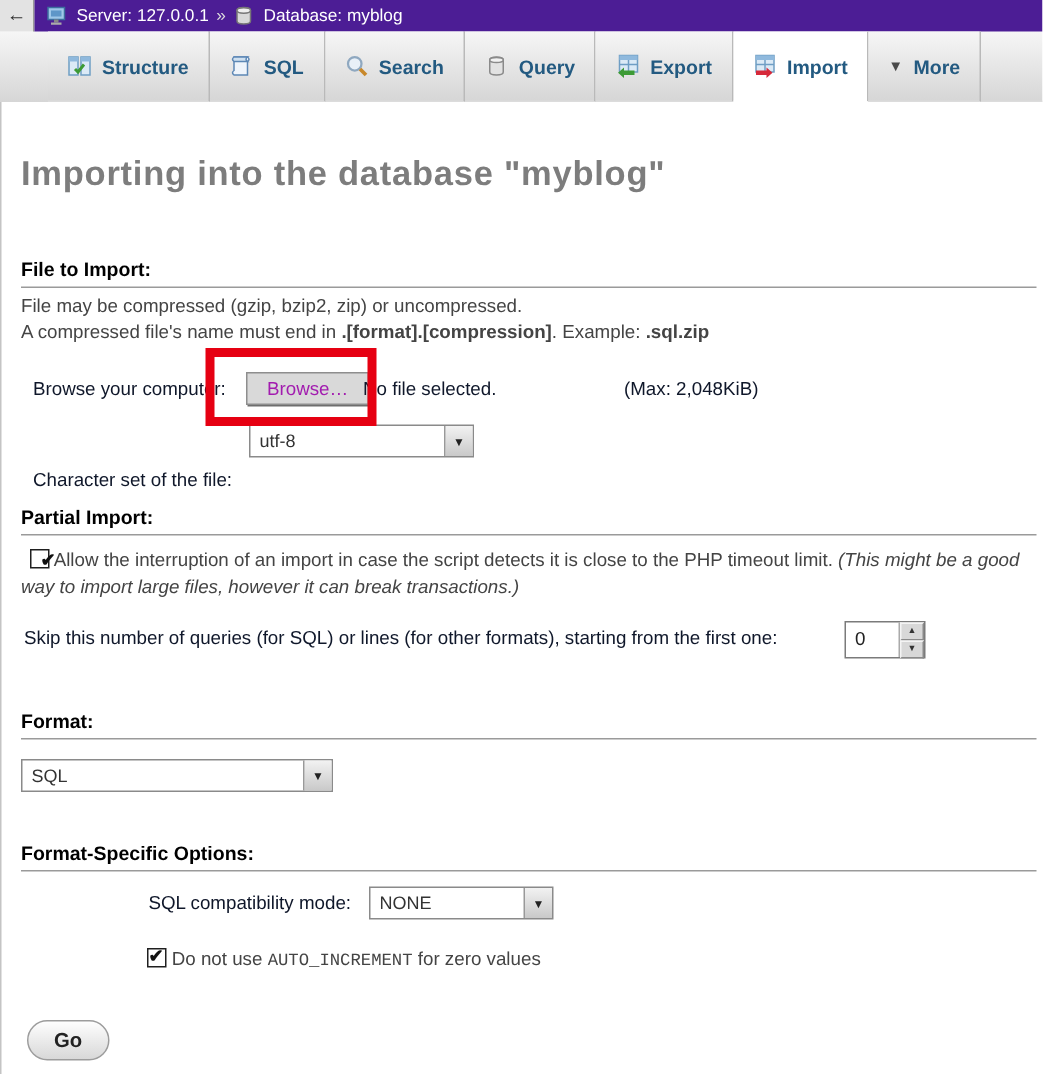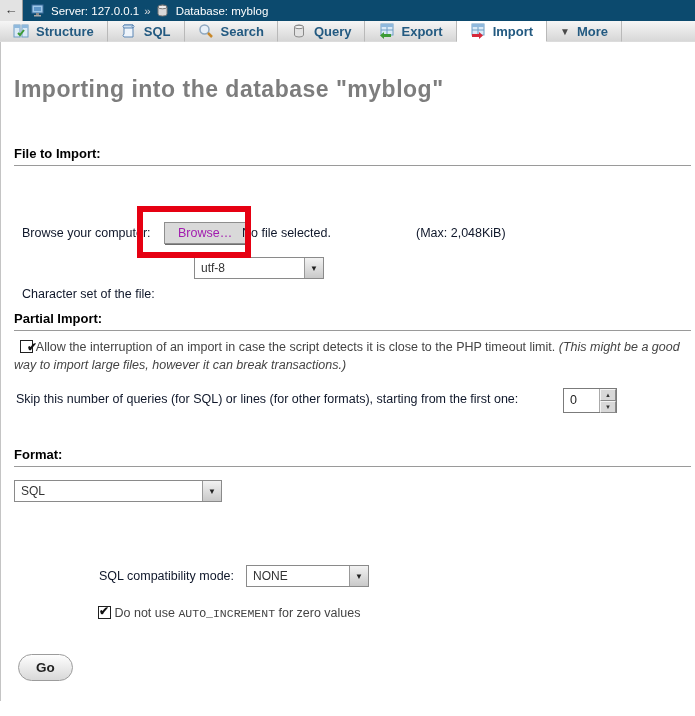--- a/index.html
+++ b/index.html
@@ -2,27 +2,27 @@
 <html><head>
 <meta charset="utf-8">
 <style>
   * { margin:0; padding:0; box-sizing:border-box; }
   html,body { width:695px; height:716px; background:#fff; font-family:"Liberation Sans", sans-serif; }
 
   
   .topbar { display:flex; height:21px; width:695px; }
   .back-btn { width:23px; height:21px; background:#e3e3e3; border-right:1px solid #9a9a9a;
               color:#333; font-size:13px; line-height:20px; text-align:center; cursor:pointer; }
-  .crumbbar { flex:1; background:#0c4a6e; color:#fff; display:flex; align-items:center;
+  .crumbbar { flex:1; background:#4c1d95; color:#fff; display:flex; align-items:center;
               gap:5px; padding-left:8px; font-size:11.5px; }
   .crumbbar .sep { color:#ddd; }
   .mini-icon { width:15px; height:13px; display:inline-block; }
 
   
-  .tabbar { display:flex; height:21px; width:695px; background:linear-gradient(#f6f6f6,#d6d6d6); }
+  .tabbar { display:flex; height:47px; width:695px; background:linear-gradient(#f6f6f6,#d6d6d6);padding-left:32px; }
   .tab { display:flex; align-items:center; gap:7px; padding:0 13px; cursor:pointer;
          border-right:1px solid #b9b9b9; background:linear-gradient(#f6f6f6,#d6d6d6);
          border-bottom:1px solid #dcdcdc; }
   .tab-label { color:#235a81; font-weight:bold; font-size:13px; }
   .tab.active { background:#fff; border-bottom:1px solid #fff; }
   .tab-filler { flex:1; border-bottom:1px solid #dcdcdc; }
   .tab-icon { width:16px; height:16px; display:inline-block; }
   .more-arrow { color:#4a4a4a; font-size:10px; }
 
   
@@ -169,31 +169,35 @@
   </div>
   <div class="tab-filler"></div>
 </div>
 
 <div class="content">
 
   <h1 class="abs page-title">Importing into the database "myblog"</h1>
 
   <div class="abs section-h" style="top:104px;">File to Import:</div>
 
+  <div class="abs para">
+    <div>File may be compressed (gzip, bzip2, zip) or uncompressed.</div>
+    <div><span>A compressed file's name must end in </span><span class="b">.[format].[compression]</span><span>. Example: </span><span class="b">.sql.zip</span></div>
+  </div>
 
   <div class="abs row" style="top:180px;">
     <span class="rlabel" style="left:21px;">Browse your computer:</span>
     <button class="win-btn" style="left:163px; top:0;">Browse…</button>
     <span class="rlabel" style="left:241px;">No file selected.</span>
     <span class="rlabel" style="left:415px;">(Max: 2,048KiB)</span>
   </div>
 
   <div class="abs row" style="top:215px;">
     <span class="rlabel" style="left:21px;margin-top:26px;">Character set of the file:</span>
-    <div class="combo" style="left:165px; top:0; width:130px;margin-left:28px;">
+    <div class="combo" style="left:165px; top:0; width:150px;">
       <span class="combo-val">utf-8</span>
       <span class="combo-btn">
           <span>▼</span>
         </span>
     </div>
   </div>
 
   <div class="red-box"></div>
 
   <div class="abs section-h" style="top:269px;">Partial Import:</div>
@@ -216,20 +220,21 @@
 
   <div class="abs section-h" style="top:405px;">Format:</div>
 
   <div class="combo" style="left:13px; top:438px; width:208px;">
     <span class="combo-val">SQL</span>
     <span class="combo-btn">
         <span>▼</span>
       </span>
   </div>
 
+  <div class="abs section-h" style="top:493px;">Format-Specific Options:</div>
 
   <div class="abs row" style="top:523px;">
     <span class="rlabel" style="left:98px;">SQL compatibility mode:</span>
     <div class="combo" style="left:245px; top:0; width:123px;">
       <span class="combo-val">NONE</span>
       <span class="combo-btn">
           <span>▼</span>
         </span>
     </div>
   </div>

